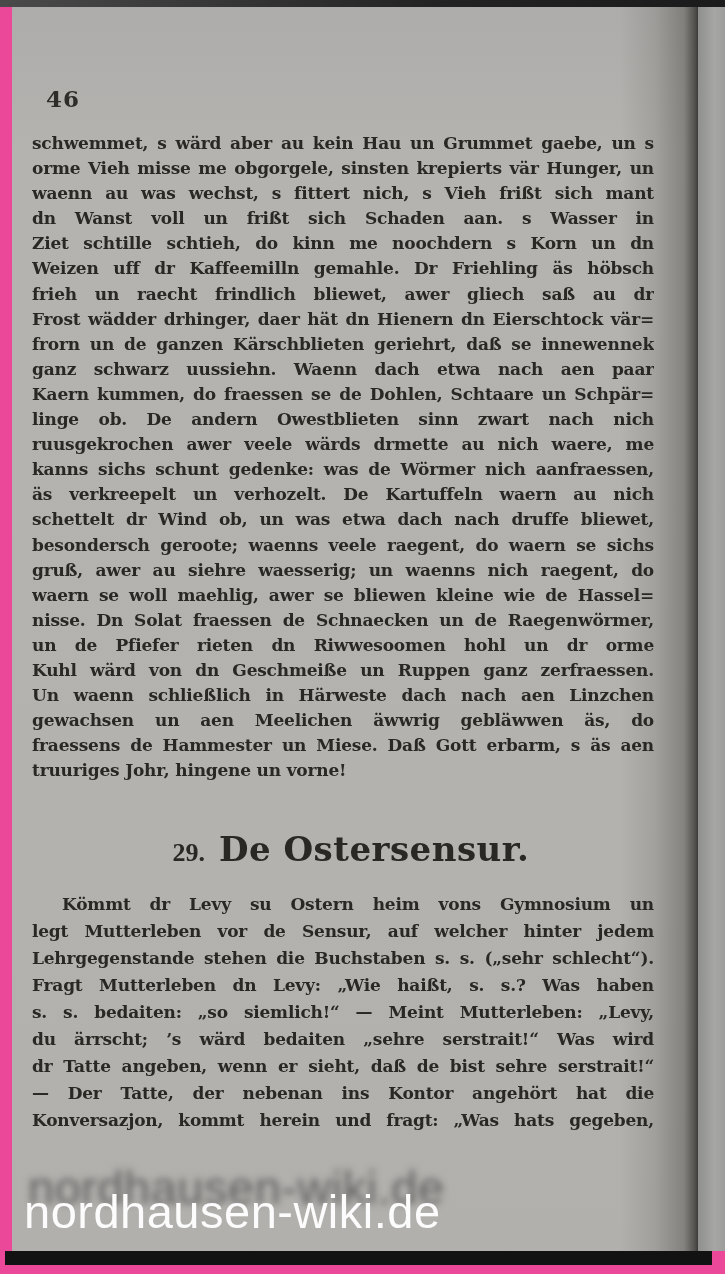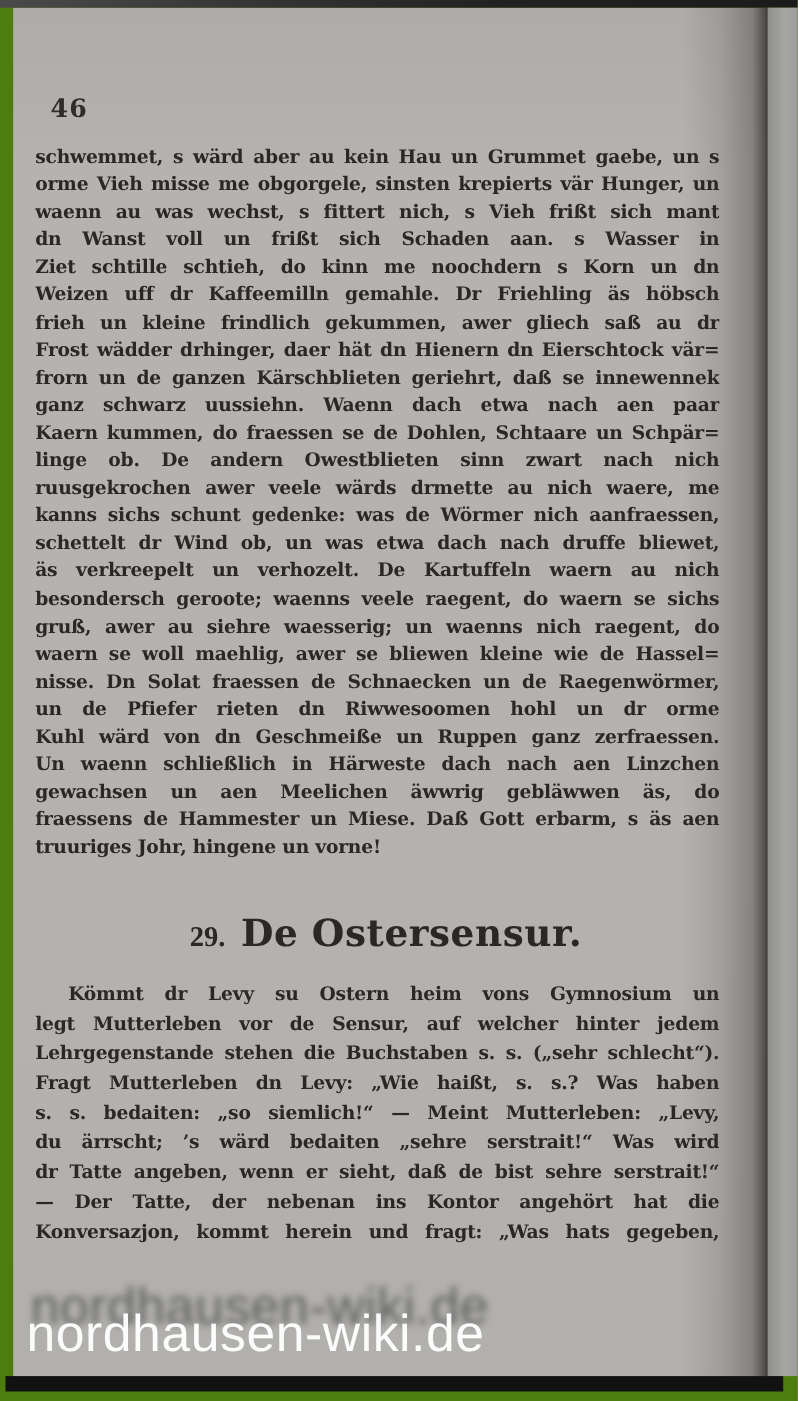--- a/index.html
+++ b/index.html
@@ -1,17 +1,17 @@
 <!DOCTYPE html>
 <html><head>
 <meta charset="utf-8">
 <style>
   html,body{margin:0;padding:0;}
   body{width:725px;height:1274px;overflow:hidden;background:#a3a3a2;}
-  .canvas{position:relative;width:725px;height:1274px;background:#4d7c0f;font-family:"DejaVu Serif",serif;}
+  .canvas{position:relative;width:725px;height:1274px;background:#ec4899;font-family:"DejaVu Serif",serif;}
   
   .top-edge{position:absolute;left:0;top:0;width:725px;height:7px;
     background:linear-gradient(90deg,#4a4a4a,#232323 60%,#1b1b1b);}
   .bottom-edge{position:absolute;left:5px;top:1251px;width:707px;height:14px;background:#121212;}
   .right-outer{position:absolute;left:698px;top:7px;width:27px;height:1244px;
     background:linear-gradient(90deg,#8f8f8e,#a6a6a5 60%,#9d9d9c);}
   
   .page{position:absolute;left:12px;top:7px;width:686px;height:1247px;
     background:linear-gradient(180deg,#adacaa 0%,#b4b3b0 12%,#b3b2af 70%,#b1b0ad 100%);}
   .gutter{position:absolute;right:0;top:0;bottom:0;width:78px;
@@ -45,30 +45,30 @@
 
     <div class="pagenum">46</div>
 
     <div class="textcol block1">
       <div class="line">schwemmet, s wärd aber au kein Hau un Grummet gaebe, un s</div>
       <div class="line">orme Vieh misse me obgorgele, sinsten krepierts vär Hunger, un</div>
       <div class="line">waenn au was wechst, s fittert nich, s Vieh frißt sich mant</div>
       <div class="line">dn Wanst voll un frißt sich Schaden aan.  s Wasser in</div>
       <div class="line">Ziet schtille schtieh, do kinn me noochdern s Korn un dn</div>
       <div class="line">Weizen uff dr Kaffeemilln gemahle. Dr Friehling äs höbsch</div>
-      <div class="line">frieh un kleine frindlich gekummen, awer gliech saß au dr</div>
+      <div class="line">frieh un raecht frindlich bliewet, awer gliech saß au dr</div>
       <div class="line">Frost wädder drhinger, daer hät dn Hienern dn Eierschtock vär=</div>
       <div class="line">frorn un de ganzen Kärschblieten geriehrt, daß se innewennek</div>
       <div class="line">ganz schwarz uussiehn.  Waenn dach etwa nach aen paar</div>
       <div class="line">Kaern kummen, do fraessen se de Dohlen, Schtaare un Schpär=</div>
       <div class="line">linge ob.  De andern Owestblieten sinn zwart nach nich</div>
       <div class="line">ruusgekrochen awer veele wärds drmette au nich waere, me</div>
       <div class="line">kanns sichs schunt gedenke: was de Wörmer nich aanfraessen,</div>
+      <div class="line">äs verkreepelt un verhozelt.  De Kartuffeln waern au nich</div>
       <div class="line">schettelt dr Wind ob, un was etwa dach nach druffe bliewet,</div>
-      <div class="line">äs verkreepelt un verhozelt.  De Kartuffeln waern au nich</div>
       <div class="line">besondersch geroote; waenns veele raegent, do waern se sichs</div>
       <div class="line">gruß, awer au siehre waesserig; un waenns nich raegent, do</div>
       <div class="line">waern se woll maehlig, awer se bliewen kleine wie de Hassel=</div>
       <div class="line">nisse. Dn Solat fraessen de Schnaecken un de Raegenwörmer,</div>
       <div class="line">un de Pfiefer rieten dn Riwwesoomen hohl un dr orme</div>
       <div class="line">Kuhl wärd von dn Geschmeiße un Ruppen ganz zerfraessen.</div>
       <div class="line">Un waenn schließlich in Härweste dach nach aen Linzchen</div>
       <div class="line">gewachsen un aen Meelichen äwwrig gebläwwen äs, do</div>
       <div class="line">fraessens de Hammester un Miese. Daß Gott erbarm, s äs aen</div>
       <div class="line lastline">truuriges Johr, hingene un vorne!</div>

